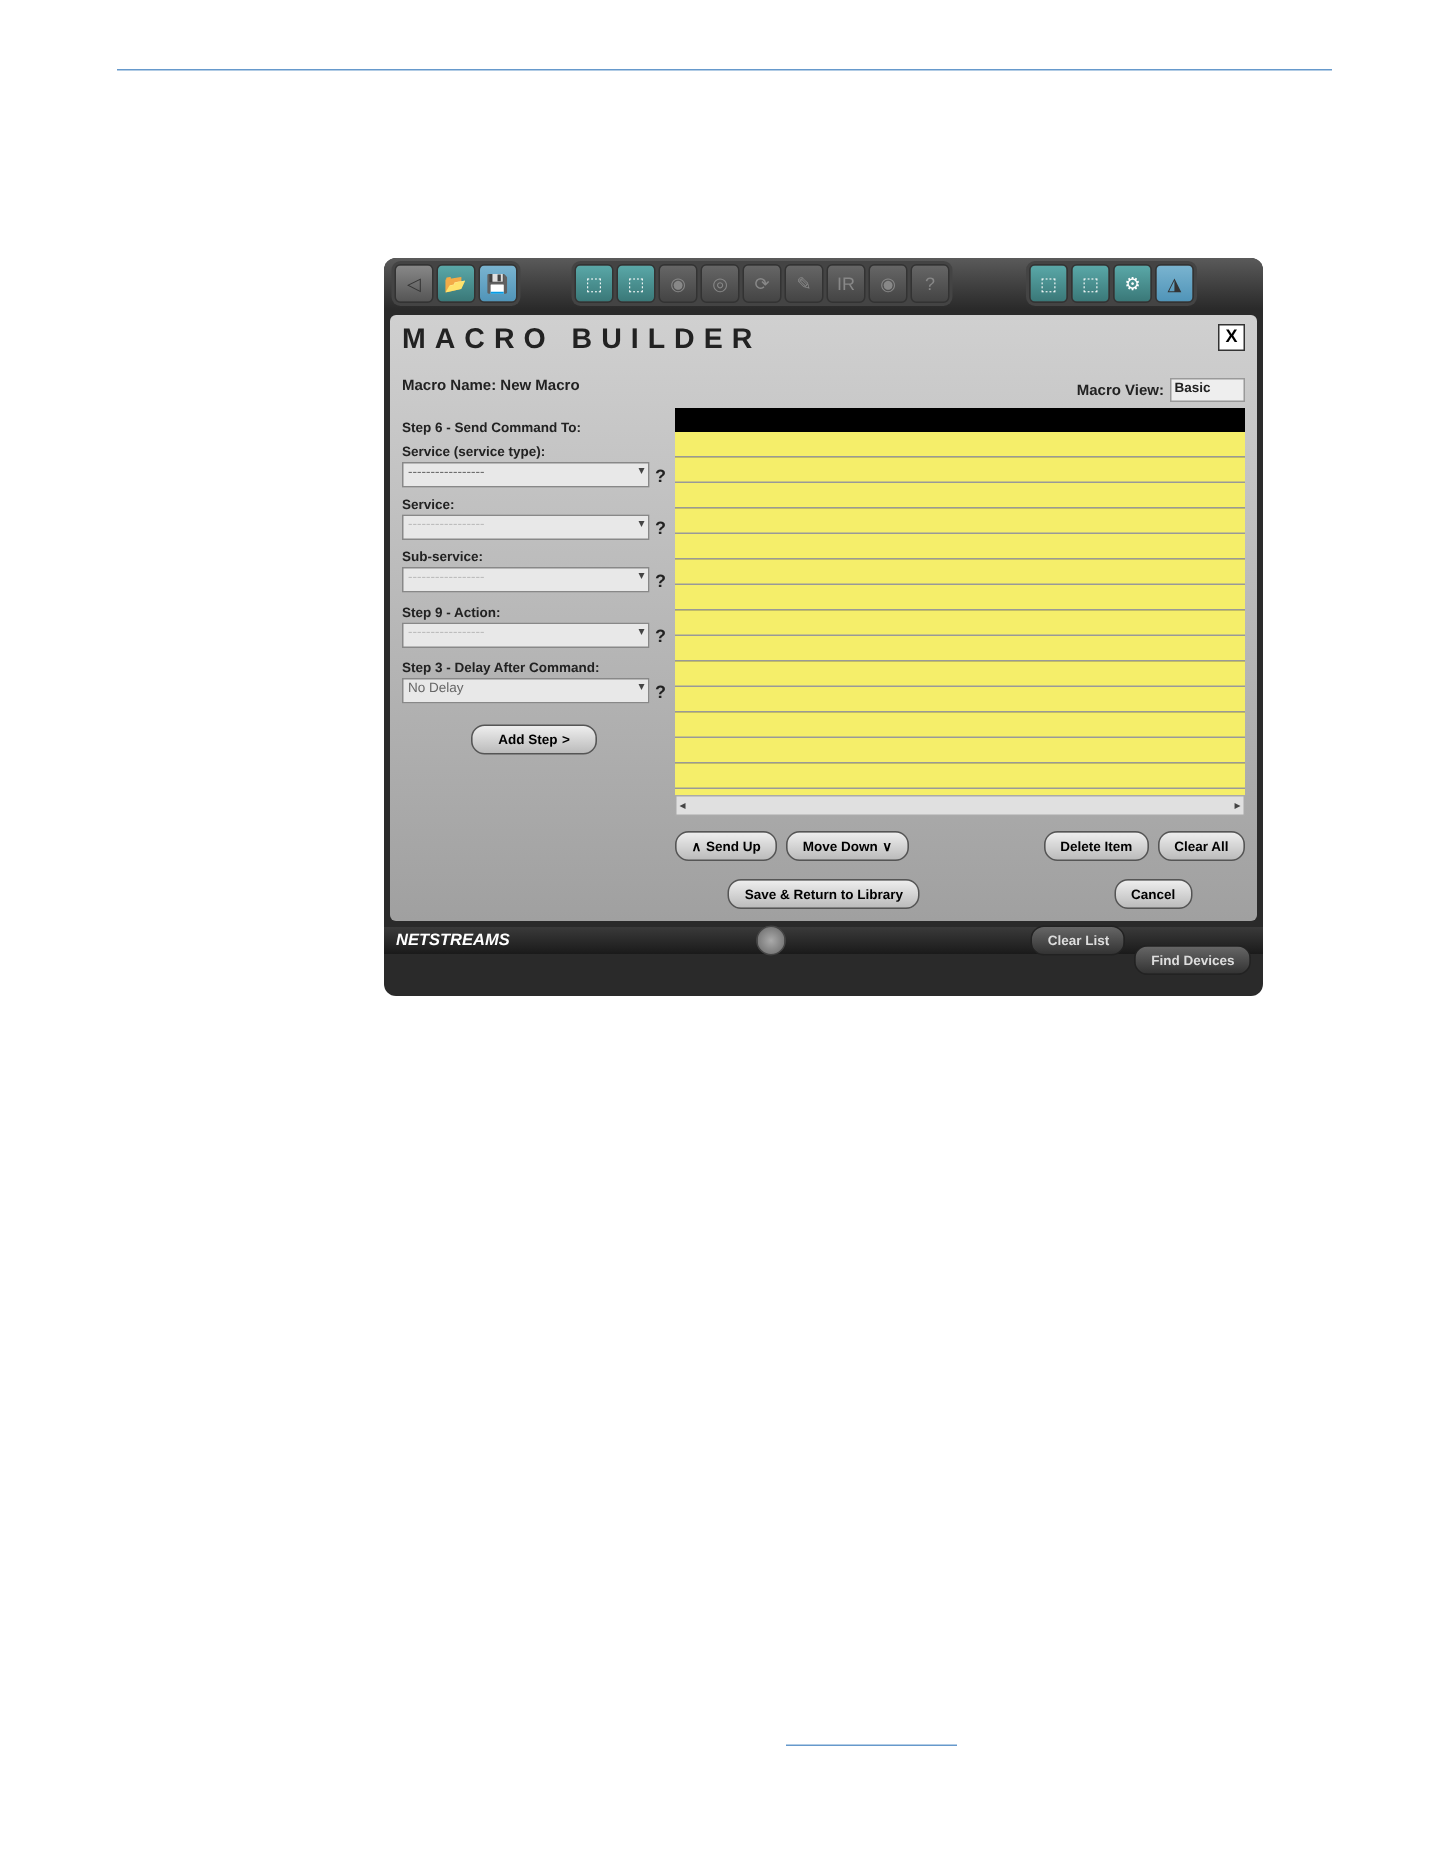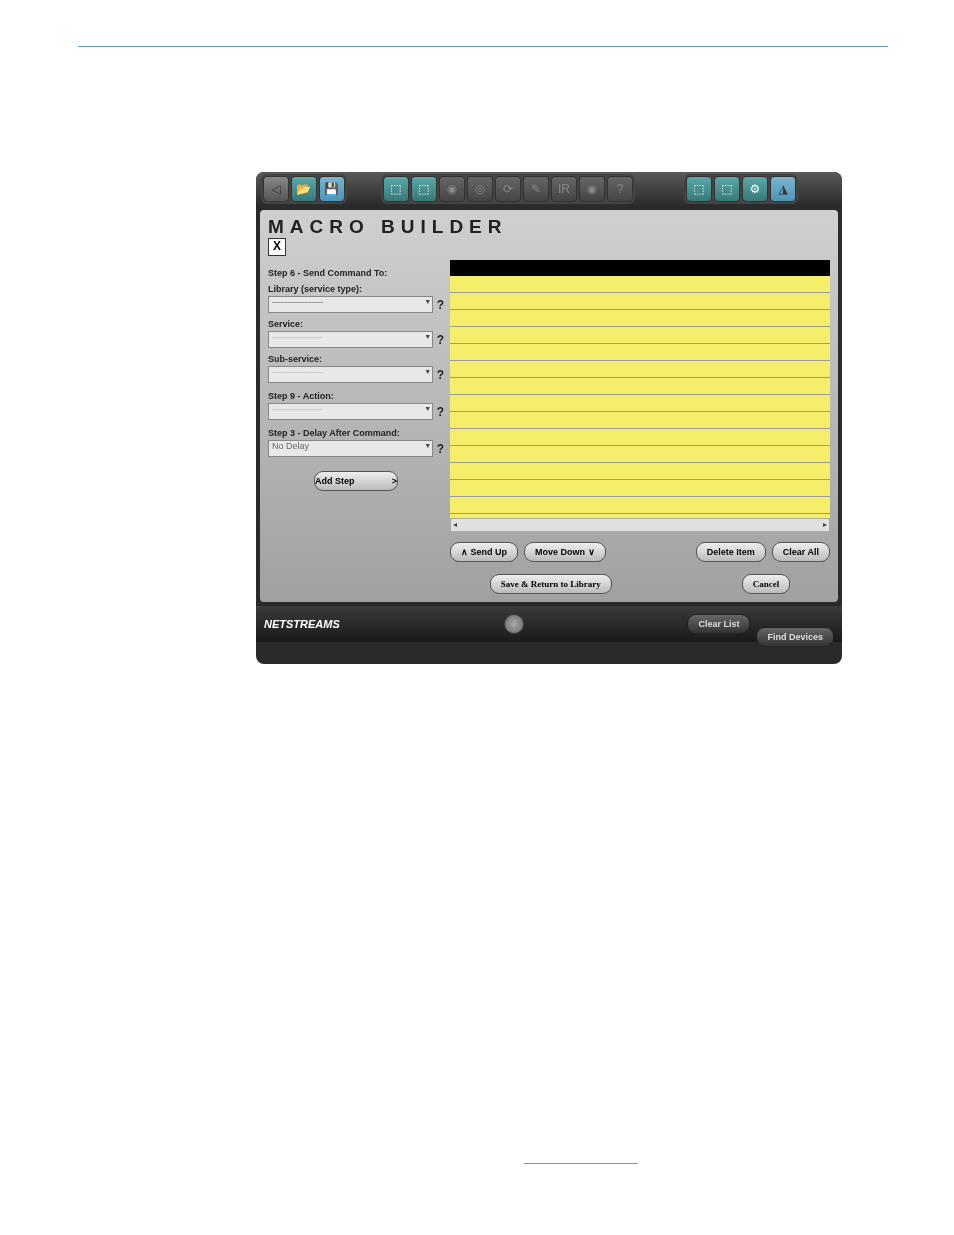--- a/index.html
+++ b/index.html
@@ -64,21 +64,20 @@
 .macro-panel {
   margin: 4px 4px 0 4px;
   background: linear-gradient(#d0d0d0, #a0a0a0);
   border-radius: 4px;
   padding: 6px 8px 8px 8px;
 }
 .panel-header {
   display: flex;
   justify-content: space-between;
   align-items: flex-start;
-  flex-direction: column;
 }
 .panel-title {
   font-size: 19px;
   font-weight: bold;
   letter-spacing: 6px;
   color: #222;
 }
 .close-x {
   background: #fff;
   border: 1px solid #333;
@@ -165,21 +164,21 @@
   margin: 14px auto 0 auto;
   width: 82px;
   height: 18px;
   background: linear-gradient(#eee, #bbb);
   border: 1px solid #555;
   border-radius: 9px;
   font-size: 9px;
   font-weight: bold;
   display: flex;
   align-items: center;
-  justify-content: space-between;
+  justify-content: center;
   cursor: pointer;
   gap: 3px;
 }
 .steps-list {
   flex: 1;
   margin-left: 6px;
 }
 .list-body {
   background: #000;
   height: 258px;
@@ -232,21 +231,21 @@
   cursor: pointer;
   gap: 3px;
 }
 .bottom-actions {
   display: flex;
   justify-content: space-between;
   margin-top: 12px;
   padding-left: 180px;
 }
 .status-bar {
-  height: 36px;
+  height: 18px;
   background: linear-gradient(#3a3a3a, #1a1a1a);
   display: flex;
   align-items: center;
   padding: 0 8px;
   justify-content: space-between;
   margin-top: 4px;
 }
 .logo {
   font-style: italic;
   font-weight: bold;
@@ -307,25 +306,32 @@
       <div class="toolbar-btn blue">◮</div>
     </div>
   </div>
 
   <div class="macro-panel">
     <div class="panel-header">
       <div class="panel-title">MACRO BUILDER</div>
       <div class="close-x">X</div>
     </div>
 
+    <div class="macro-meta">
+      <div>Macro Name: New Macro</div>
+      <div class="macro-view-wrap">
+        <span>Macro View:</span>
+        <div class="select-tiny">Basic</div>
+      </div>
+    </div>
 
     <div class="main-area">
       <div class="left-col">
         <div class="step-label">Step 6 - Send Command To:</div>
-        <div class="sub-label">Library (service type):</div>
+        <div class="sub-label">Service (service type):</div>
         <div class="row">
           <div class="combo">-----------------</div>
           <div class="help-q">?</div>
         </div>
         <div class="sub-label">Service:</div>
         <div class="row">
           <div class="combo disabled">-----------------</div>
           <div class="help-q">?</div>
         </div>
         <div class="sub-label">Sub-service:</div>
@@ -381,21 +387,21 @@
             <div class="pill-btn">
               <span>Move Down</span>
               <span>∨</span>
             </div>
           </div>
           <div class="btn-group">
             <div class="pill-btn">Delete Item</div>
             <div class="pill-btn">Clear All</div>
           </div>
         </div>
-        <div class="bottom-actions" style="padding-left:0; justify-content:center; gap:130px;font-family:Liberation Serif, serif;">
+        <div class="bottom-actions" style="padding-left:0; justify-content:center; gap:130px;">
           <div class="pill-btn">Save &amp; Return to Library</div>
           <div class="pill-btn">Cancel</div>
         </div>
       </div>
     </div>
   </div>
 
   <div class="status-bar">
     <div class="logo">NETSTREAMS</div>
     <div class="globe"></div>

